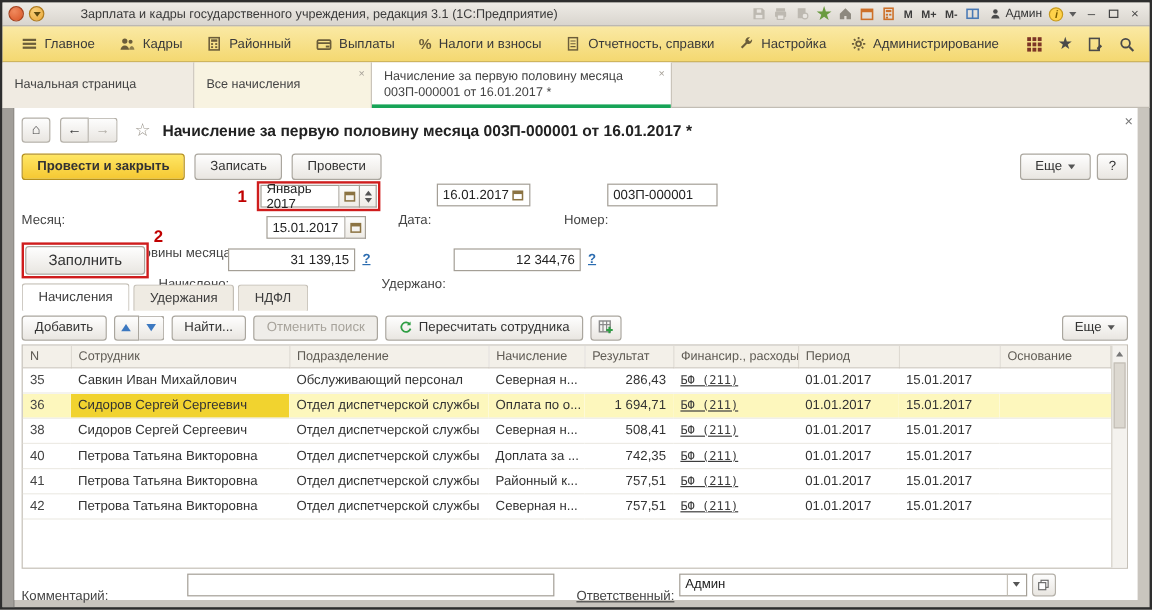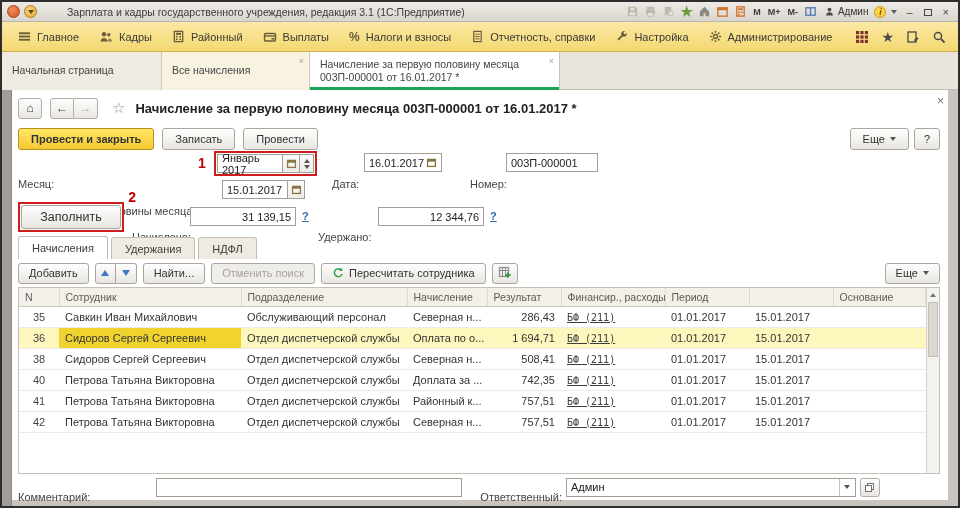--- a/index.html
+++ b/index.html
@@ -96,33 +96,33 @@
   .arrow-group .btn.tb:last-child { border-radius:0 3px 3px 0; border-left:0; }
   .arr-up { width:0; height:0; border-left:4px solid transparent; border-right:4px solid transparent; border-bottom:6px solid #3c78c0; }
   .arr-dn { width:0; height:0; border-left:4px solid transparent; border-right:4px solid transparent; border-top:6px solid #3c78c0; }
   .tb-right-btn { margin-left:auto; }
   .icon-green { color:#2f9e44; display:inline-flex; }
 
   .table-wrap { position:absolute; left:6px; top:197px; right:8px; bottom:26px; border:1px solid #c5c0b7; background:#fff; }
   table { border-collapse:collapse; table-layout:fixed; width:calc(100% - 13px); }
   th { height:18px; font-size:10.5px; font-weight:normal; color:#5f5b54; text-align:left; padding:0 6px; background:#f3f0e9; border-right:1px solid #dedad2; border-bottom:1px solid #cfcac1; white-space:nowrap; overflow:hidden; }
   td { height:21px; font-size:11px; color:#333; padding:0 6px; border-bottom:1px solid #edebe5; white-space:nowrap; overflow:hidden; }
-  td.col-n { text-align:center; color:#444; }
+  td.col-n { color:#444; }
   td.col-result { text-align:right; }
   tr.selected td { background:#fdf7bd; }
   tr.selected td.col-employee { background:#f1d32f; }
   .fin-link { font-family:"DejaVu Sans Mono","Liberation Mono",monospace; font-size:10px; text-decoration:underline; color:#3d3d3d; }
   .vscroll { position:absolute; top:0; right:0; bottom:0; width:13px; border-left:1px solid #d5d1c9; background:#f4f2ee; }
   .vs-arrow { height:13px; display:flex; align-items:center; justify-content:center; color:#777; }
   .vs-arrow .tri-up { border-bottom-color:#777; }
   .vs-thumb { position:absolute; top:14px; left:1px; right:1px; height:55px; background:#dcd8d0; border:1px solid #c3bfb6; }
 
   .footer { position:absolute; left:6px; right:8px; bottom:2px; height:22px; display:flex; align-items:center; }
   .comment-input { width:306px; height:19px; border:1px solid #a49f96; font-size:11px; padding:0 4px; margin-left:66px; font-family:inherit; }
-  .resp-lbl { margin-left:18px; }
+  .resp-lbl { margin-left:18px;text-decoration:underline; }
   .resp-field { width:290px; margin-left:4px; padding:0; }
   .resp-text { flex:1; padding:0 4px; }
   .resp-dd { width:16px; height:17px; border-left:1px solid #c5c0b7; display:flex; align-items:center; justify-content:center; color:#555; }
   .resp-open { margin-left:4px; width:20px; }
 </style>
 </head>
 <body>
 
 <div class="window">
 

